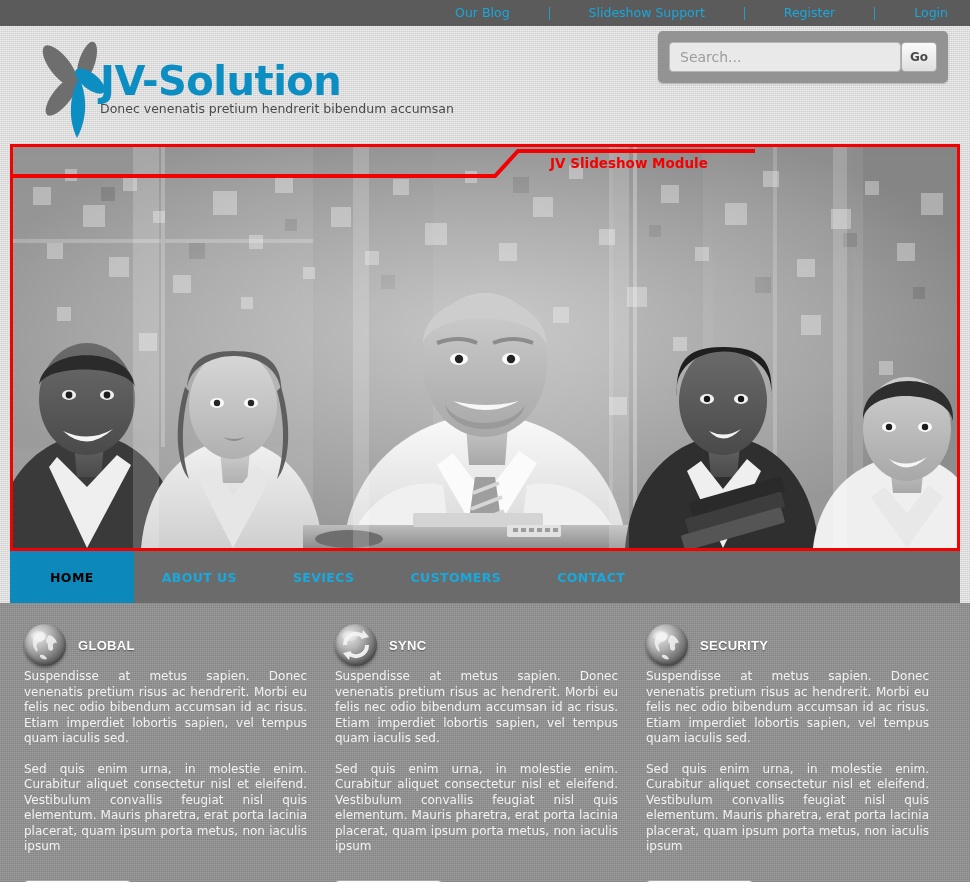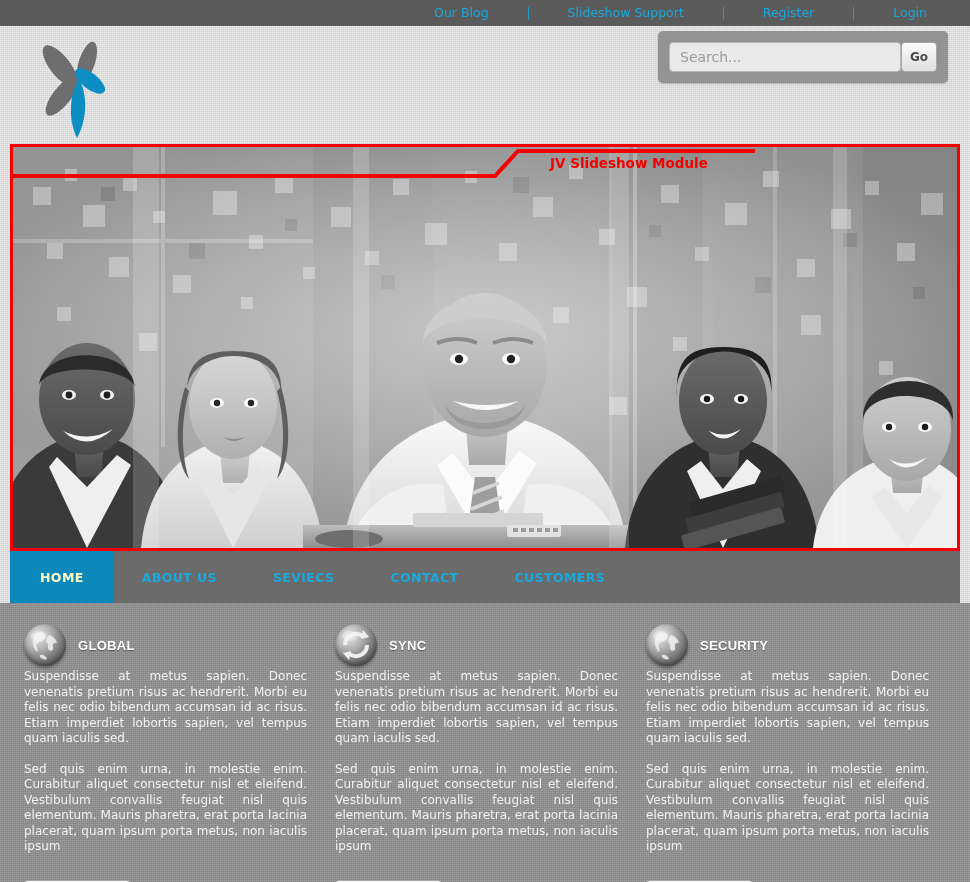--- a/index.html
+++ b/index.html
@@ -12,21 +12,21 @@
     background: #9a9a9a;
   }
 
   
   .topbar {
     height: 26px;
     background: #5b5b5b;
     display: flex;
     align-items: center;
     justify-content: flex-end;
-    padding-right: 32px;
+    padding-right: 11px;
     gap: 28px;
   }
   .topbar a {
     color: #17a8dd;
     font-size: 12.5px;
     text-decoration: none;
     padding: 0 11px;
     line-height: 14px;
     font-family: "DejaVu Sans", "Liberation Sans", sans-serif;
   }
@@ -166,22 +166,22 @@
     font-size: 12.5px;
     font-weight: bold;
     letter-spacing: .4px;
     padding: 0 28px;
     cursor: pointer;
     text-decoration: none;
     font-family: "DejaVu Sans", "Liberation Sans", sans-serif;
   }
   .nav-item.active {
     background: #0c88bb;
-    color: #fef9c3;
-    padding: 0 30px;
+    color: #000000;
+    padding: 0 40px;
   }
 
   
   .bottom {
     background: #919191;
     padding: 18px 0 0 0;
     height: 282px;
     position: relative;
   }
   .bottom::before {
@@ -262,20 +262,24 @@
           <g fill="#6e6e6e">
             <ellipse cx="28" cy="32" rx="10" ry="25" transform="rotate(-38 28 32)"></ellipse>
             <ellipse cx="30" cy="62" rx="9" ry="24" transform="rotate(38 30 62)"></ellipse>
             <ellipse cx="55" cy="28" rx="8" ry="21" transform="rotate(18 55 28)"></ellipse>
           </g>
           <g fill="#0d8ec2">
             <ellipse cx="58" cy="47" rx="8" ry="18" transform="rotate(-52 58 47)"></ellipse>
             <path d="M47 44 C56 62 55 86 45 104 C36 86 37 62 47 44 Z"></path>
           </g>
         </svg>
+      </div>
+      <div class="logo-text">
+        <div class="logo-title">JV-Solution</div>
+        <div class="logo-tag">Donec venenatis pretium hendrerit bibendum accumsan</div>
       </div>
     </div>
 
     <div class="search-box">
       <input class="search-input" type="text" placeholder="Search..." style="">
       <button class="go-btn">Go</button>
     </div>
 
     <div class="callout">
       <span class="callout-label">JV Slideshow Module</span>
@@ -502,22 +506,22 @@
           <rect x="820" y="0" width="14" height="401" fill="#ffffff"></rect>
         </g>
       </svg>
     </div>
   </div>
 
   <nav class="nav">
     <a href="#" class="nav-item active">HOME</a>
     <a href="#" class="nav-item">ABOUT US</a>
     <a href="#" class="nav-item">SEVIECS</a>
+    <a href="#" class="nav-item">CUSTOMERS</a>
     <a href="#" class="nav-item">CONTACT</a>
-    <a href="#" class="nav-item">CUSTOMERS</a>
   </nav>
 </div>
 
 <div class="bottom">
   <div class="cols">
 
     <div class="col">
       <div class="col-head">
         <div class="icon-orb">
           <svg width="42" height="42" viewBox="0 0 42 42">

